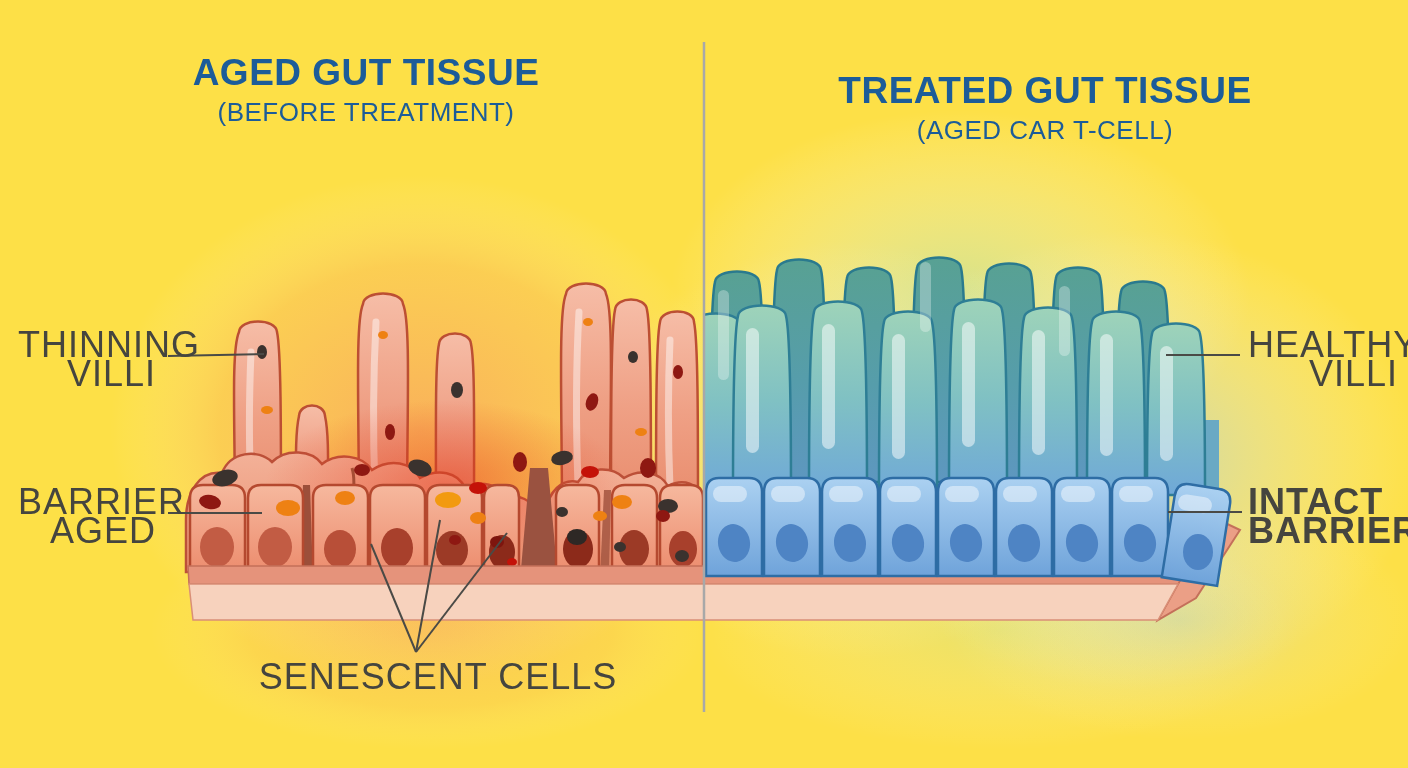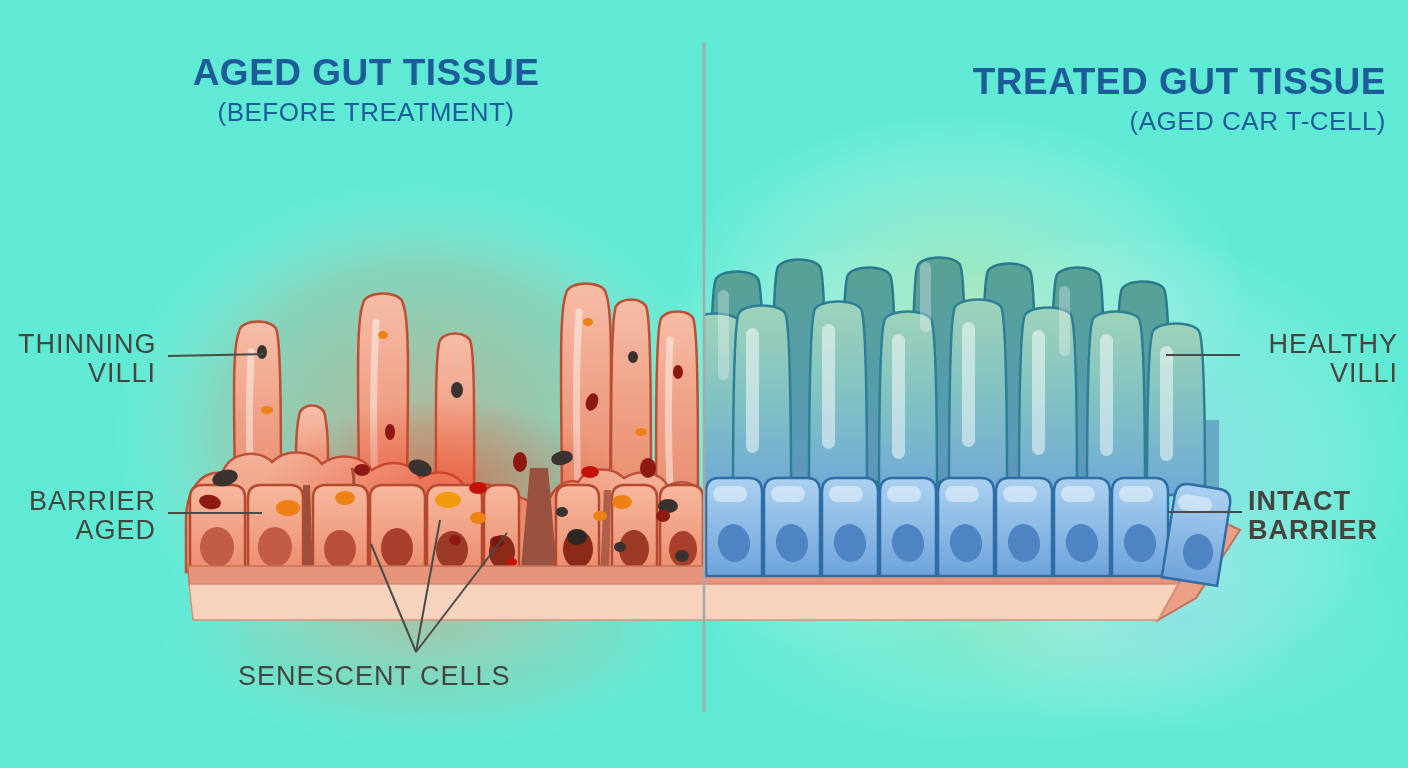--- a/index.html
+++ b/index.html
@@ -1,29 +1,29 @@
 <!DOCTYPE html>
 <html><head>
 <meta charset="utf-8">
 <style>
   html,body{margin:0;padding:0;background:#ffffff;}
   .stage{
     position:relative;width:1408px;height:768px;overflow:hidden;
-    background:#5eead4;font-family:"Liberation Sans",sans-serif;
+    background:#fde047;font-family:"Liberation Sans",sans-serif;
   }
   .stage svg.illus{position:absolute;left:0;top:0;}
   .panel-title{position:absolute;text-align:center;color:#1c5c99;}
   .panel-title .main{font-size:37px;font-weight:700;letter-spacing:.5px;line-height:42px;}
   .panel-title .sub{font-size:26px;font-weight:400;letter-spacing:.5px;line-height:36px;}
   .anno{
-    position:absolute;color:#45453f;font-size:27px;letter-spacing:1px;
+    position:absolute;color:#45453f;font-size:36px;letter-spacing:1px;
     line-height:29px;font-weight:400;
   }
   .anno.r{text-align:right;}
-  .anno.c{text-align:left;}
+  .anno.c{text-align:center;}
 </style>
 </head>
 <body>
 
 <div class="stage">
 
   <svg class="illus" width="1408" height="768" viewBox="0 0 1408 768">
     <defs>
       <radialGradient id="glowRed" cx="50%" cy="50%" r="50%">
         <stop offset="0%" stop-color="rgba(246,138,104,0.55)"></stop>
@@ -270,21 +270,21 @@
       <line x1="416" y1="652" x2="371" y2="544"></line>
       <line x1="416" y1="652" x2="440" y2="520"></line>
       <line x1="416" y1="652" x2="507" y2="533"></line>
     </g>
   </svg>
 
   <div class="panel-title" style="left:28px;top:52px;width:676px;">
     <div class="main">AGED GUT TISSUE</div>
     <div class="sub">(BEFORE TREATMENT)</div>
   </div>
-  <div class="panel-title" style="left:704px;top:61px;width:682px;text-align:right;">
+  <div class="panel-title" style="left:704px;top:70px;width:682px;">
     <div class="main">TREATED GUT TISSUE</div>
     <div class="sub">(AGED CAR T-CELL)</div>
   </div>
 
   <div class="anno r" style="left:18px;top:330px;width:138px;">
     <div>THINNING</div>
     <div>VILLI</div>
   </div>
   <div class="anno r" style="left:18px;top:487px;width:138px;">
     <div>BARRIER</div>

